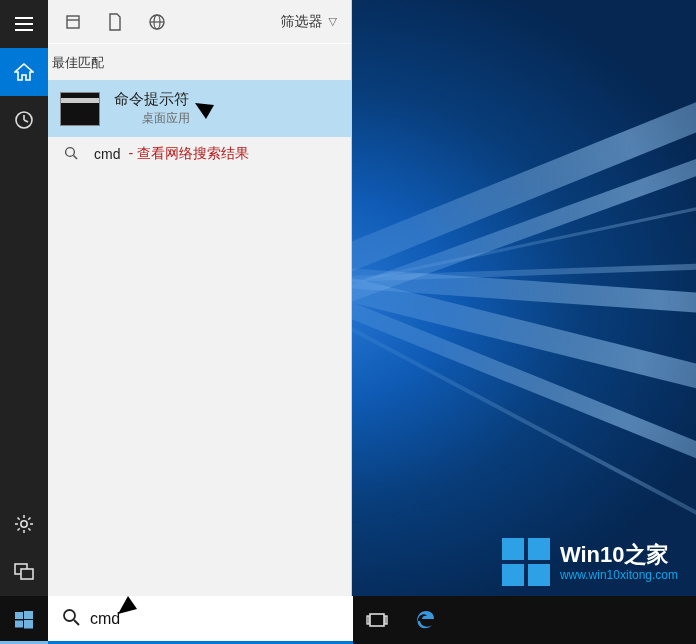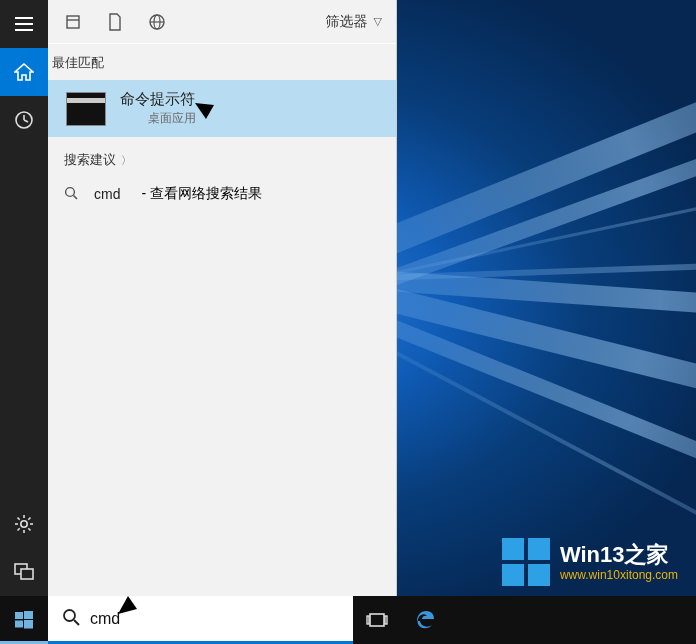--- a/index.html
+++ b/index.html
@@ -56,21 +56,21 @@
 }
 .rail-item.active {
   background: #0078d7;
   position: relative;
 }
 
 
 .panel {
   position: absolute;
   top: 0; left: 48px; bottom: 48px;
-  width: 349px;
+  width: 304px;
   background: #f2f2f2;
   display: flex;
   flex-direction: column;
   border-right: 1px solid rgba(120,120,120,.3);
 }
 .panel-header {
   height: 44px;
   display: flex;
   align-items: center;
   padding: 0 4px;
@@ -91,21 +91,21 @@
 }
 .section-label {
   font-size: 13px;
   color: #333;
   padding: 10px 4px 8px;
 }
 .best-match {
   display: flex;
   align-items: center;
   background: #b8dcf1;
-  padding: 10px 18px;
+  padding: 10px 12px;
   cursor: pointer;
 }
 .bm-icon {
   width: 40px; height: 34px;
   background: #111;
   border: 1px solid #888;
   margin-right: 14px;
   position: relative;
 }
 .bm-icon::before {
@@ -125,21 +125,21 @@
 .sugg-header .chev { color: #666; margin-left: 2px; font-size: 11px;}
 .sugg-item {
   display: flex;
   align-items: center;
   padding: 8px 16px;
   font-size: 14px;
   cursor: pointer;
 }
 .sugg-item .s-icon { width: 20px; color: #555; margin-right: 10px; }
 .sugg-item .s-text { color: #222; }
-.sugg-item .s-hint { color: #000000; margin-left: 21px; }
+.sugg-item .s-hint { color: #b91c1c; margin-left: 8px; }
 .panel-space { flex: 1; }
 
 
 .taskbar {
   position: absolute;
   left: 0; right: 0; bottom: 0;
   height: 48px;
   background: #101010;
   display: flex;
   align-items: stretch;
@@ -199,21 +199,21 @@
   display: grid;
   grid-template-columns: 1fr 1fr;
   grid-template-rows: 1fr 1fr;
   gap: 4px;
   margin-right: 10px;
 }
 .wm-logo div { background: #2ea0e6; }
 .wm-text { display: flex; flex-direction: column; line-height: 1.2;}
 .wm-title { font-size: 22px; font-weight: 600; }
 .wm-title b { font-weight: 700; }
-.wm-url { font-size: 12px; color: #eab308; }
+.wm-url { font-size: 12px; color: #0ea5e9; }
 </style>
 </head>
 <body>
 
 <div class="desktop-bg">
   <div class="light-beam beam1"></div>
   <div class="light-beam beam2"></div>
   <div class="light-beam beam3"></div>
   <div class="light-beam beam4"></div>
   <div class="light-beam beam5"></div>
@@ -297,23 +297,20 @@
   <div class="section-label">最佳匹配</div>
 
   <div class="best-match">
     <div class="bm-icon"></div>
     <div>
       <div class="bm-title">命令提示符</div>
       <div class="bm-sub">桌面应用</div>
     </div>
   </div>
 
-  <div class="sugg-header">
-    <span>搜索建议</span><span class="chev"> 〉</span>
-  </div>
 
   <div class="sugg-item">
     <span class="s-icon">
       <svg width="14" height="14" viewBox="0 0 14 14">
           <circle cx="6" cy="6" r="4.4" fill="none" stroke="#555" stroke-width="1.4"></circle>
           <line x1="9.5" y1="9.5" x2="13" y2="13" stroke="#555" stroke-width="1.6"></line>
         </svg>
     </span>
     <span class="s-text">cmd</span>
     <span class="s-hint">- 查看网络搜索结果</span>
@@ -365,17 +362,17 @@
 
 <div class="watermark">
   <div class="wm-logo">
       <div></div>
       <div></div>
       <div></div>
       <div></div>
     </div>
   <div class="wm-text">
     <div class="wm-title">
-      <span>Win</span><b>13</b><span>之家</span>
+      <span>Win</span><b>10</b><span>之家</span>
     </div>
     <div class="wm-url">www.win10xitong.com</div>
   </div>
 </div>
 
 </body></html>

